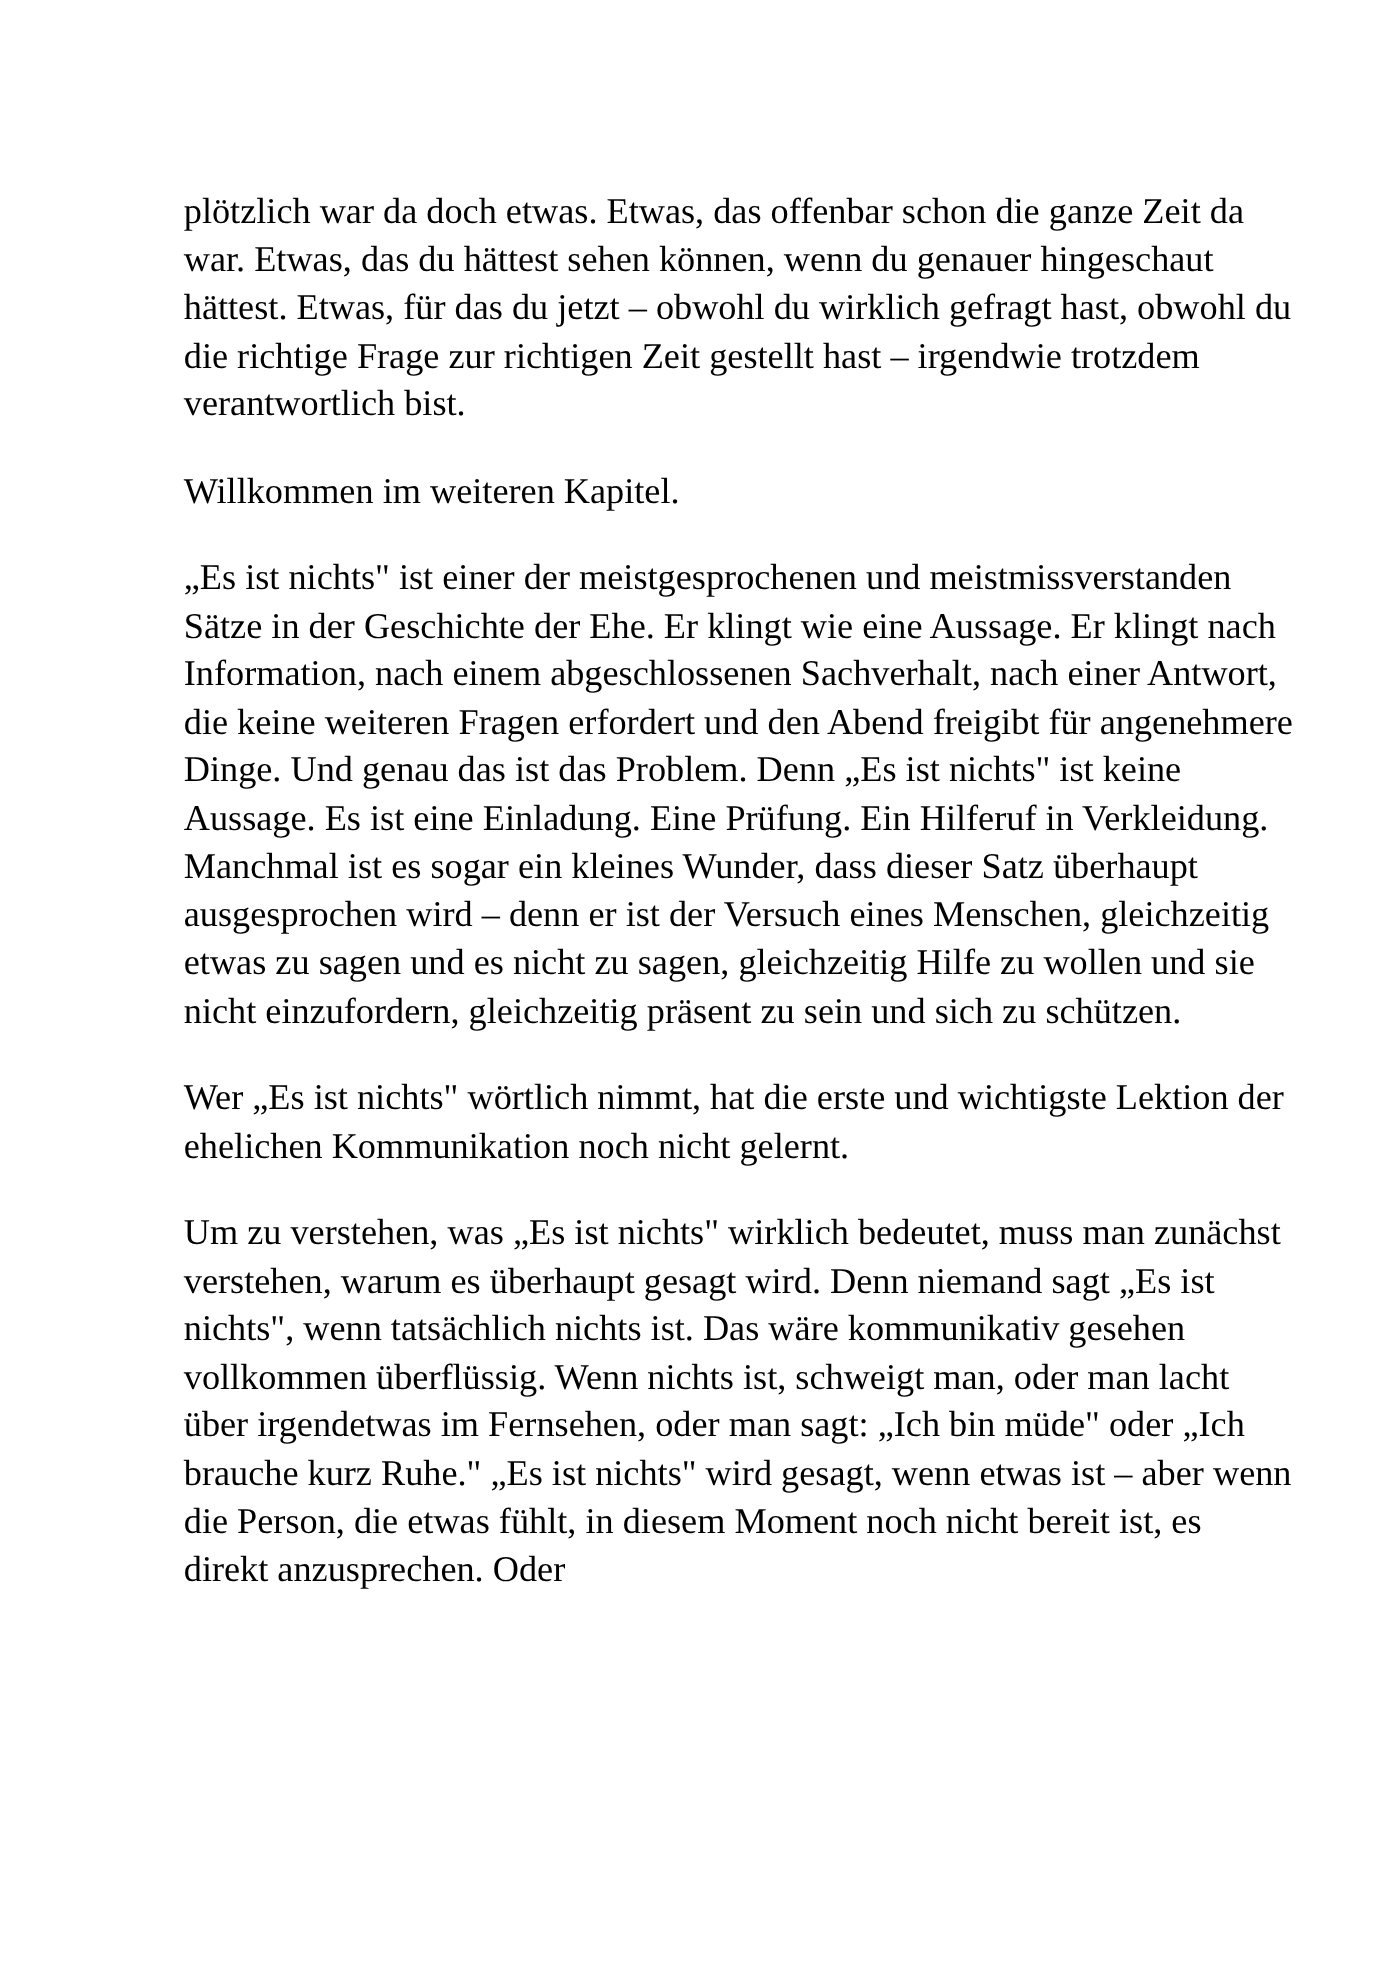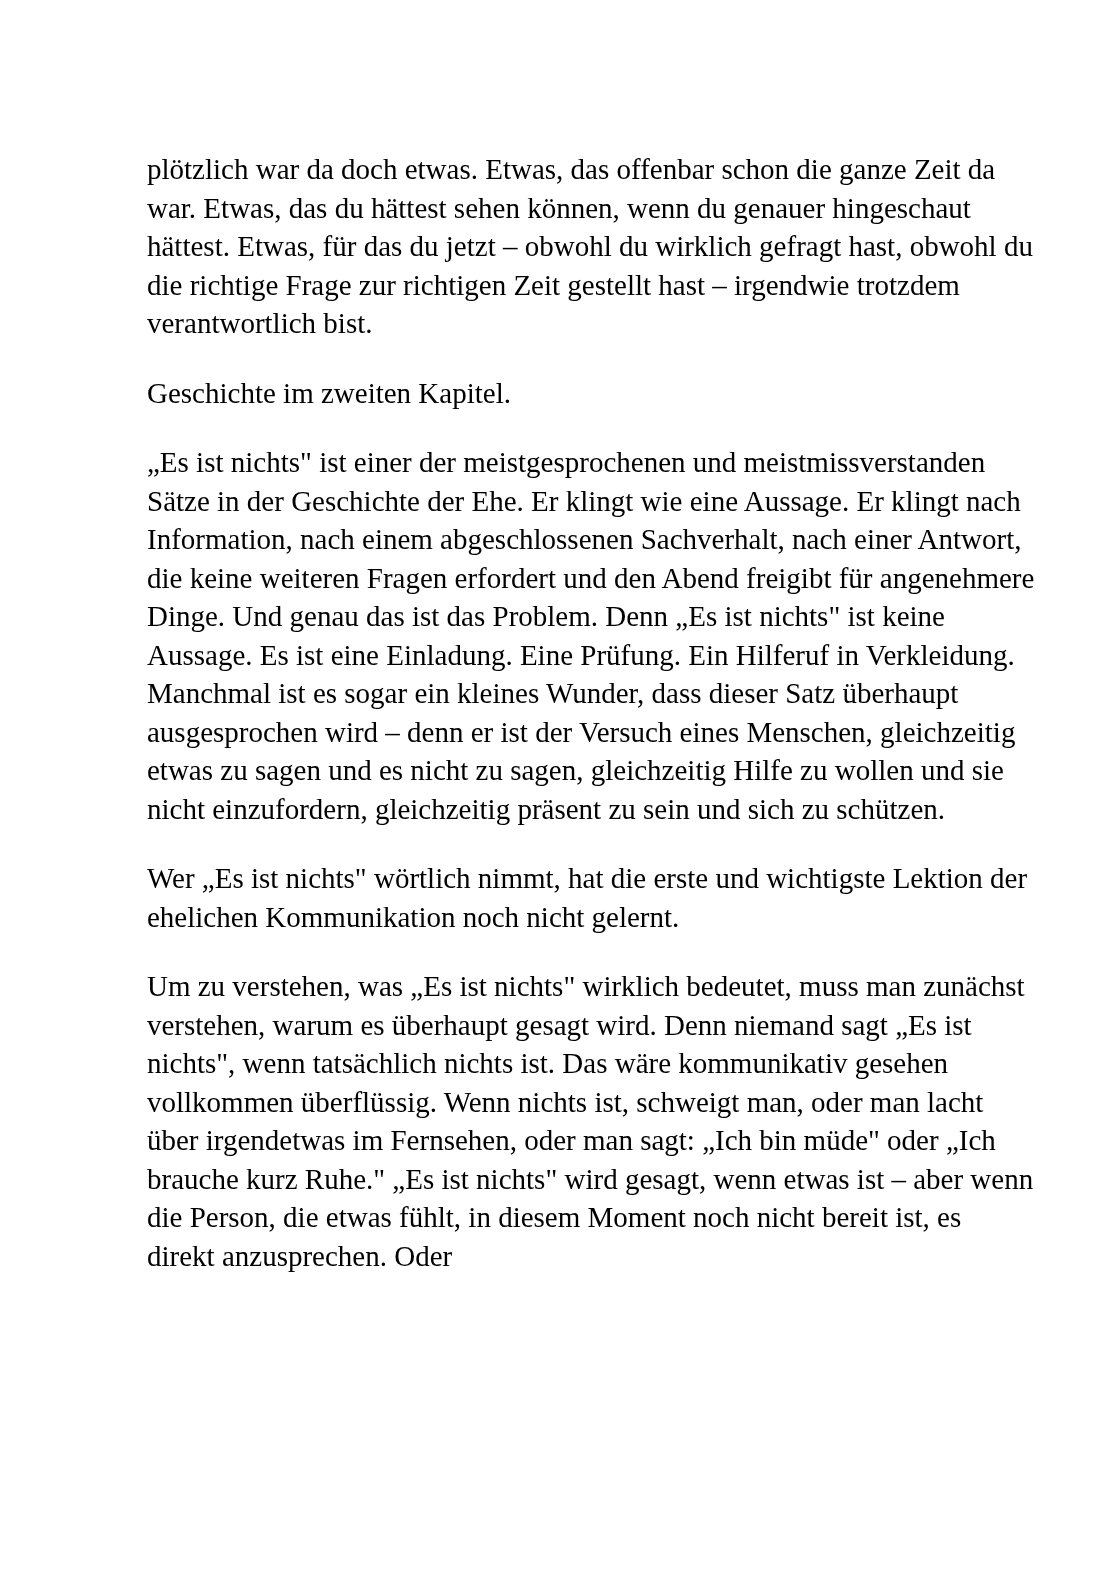--- a/index.html
+++ b/index.html
@@ -26,18 +26,18 @@
     text-align: left;
     word-spacing: normal;
   }
 </style>
 </head>
 <body>
 
 <div class="page">
   <article class="text-block">
     <p>plötzlich war da doch etwas. Etwas, das offenbar schon die ganze Zeit da war. Etwas, das du hättest sehen können, wenn du genauer hingeschaut hättest. Etwas, für das du jetzt – obwohl du wirklich gefragt hast, obwohl du die richtige Frage zur richtigen Zeit gestellt hast – irgendwie trotzdem verantwortlich bist.</p>
-    <p>Geschichte im zweiten Kapitel.</p>
+    <p>Willkommen im weiteren Kapitel.</p>
     <p>„Es ist nichts" ist einer der meistgesprochenen und meistmissverstanden Sätze in der Geschichte der Ehe. Er klingt wie eine Aussage. Er klingt nach Information, nach einem abgeschlossenen Sachverhalt, nach einer Antwort, die keine weiteren Fragen erfordert und den Abend freigibt für angenehmere Dinge. Und genau das ist das Problem. Denn „Es ist nichts" ist keine Aussage. Es ist eine Einladung. Eine Prüfung. Ein Hilferuf in Verkleidung. Manchmal ist es sogar ein kleines Wunder, dass dieser Satz überhaupt ausgesprochen wird – denn er ist der Versuch eines Menschen, gleichzeitig etwas zu sagen und es nicht zu sagen, gleichzeitig Hilfe zu wollen und sie nicht einzufordern, gleichzeitig präsent zu sein und sich zu schützen.</p>
     <p>Wer „Es ist nichts" wörtlich nimmt, hat die erste und wichtigste Lektion der ehelichen Kommunikation noch nicht gelernt.</p>
     <p>Um zu verstehen, was „Es ist nichts" wirklich bedeutet, muss man zunächst verstehen, warum es überhaupt gesagt wird. Denn niemand sagt „Es ist nichts", wenn tatsächlich nichts ist. Das wäre kommunikativ gesehen vollkommen überflüssig. Wenn nichts ist, schweigt man, oder man lacht über irgendetwas im Fernsehen, oder man sagt: „Ich bin müde" oder „Ich brauche kurz Ruhe." „Es ist nichts" wird gesagt, wenn etwas ist – aber wenn die Person, die etwas fühlt, in diesem Moment noch nicht bereit ist, es direkt anzusprechen. Oder</p>
   </article>
 </div>
 
 </body></html>

